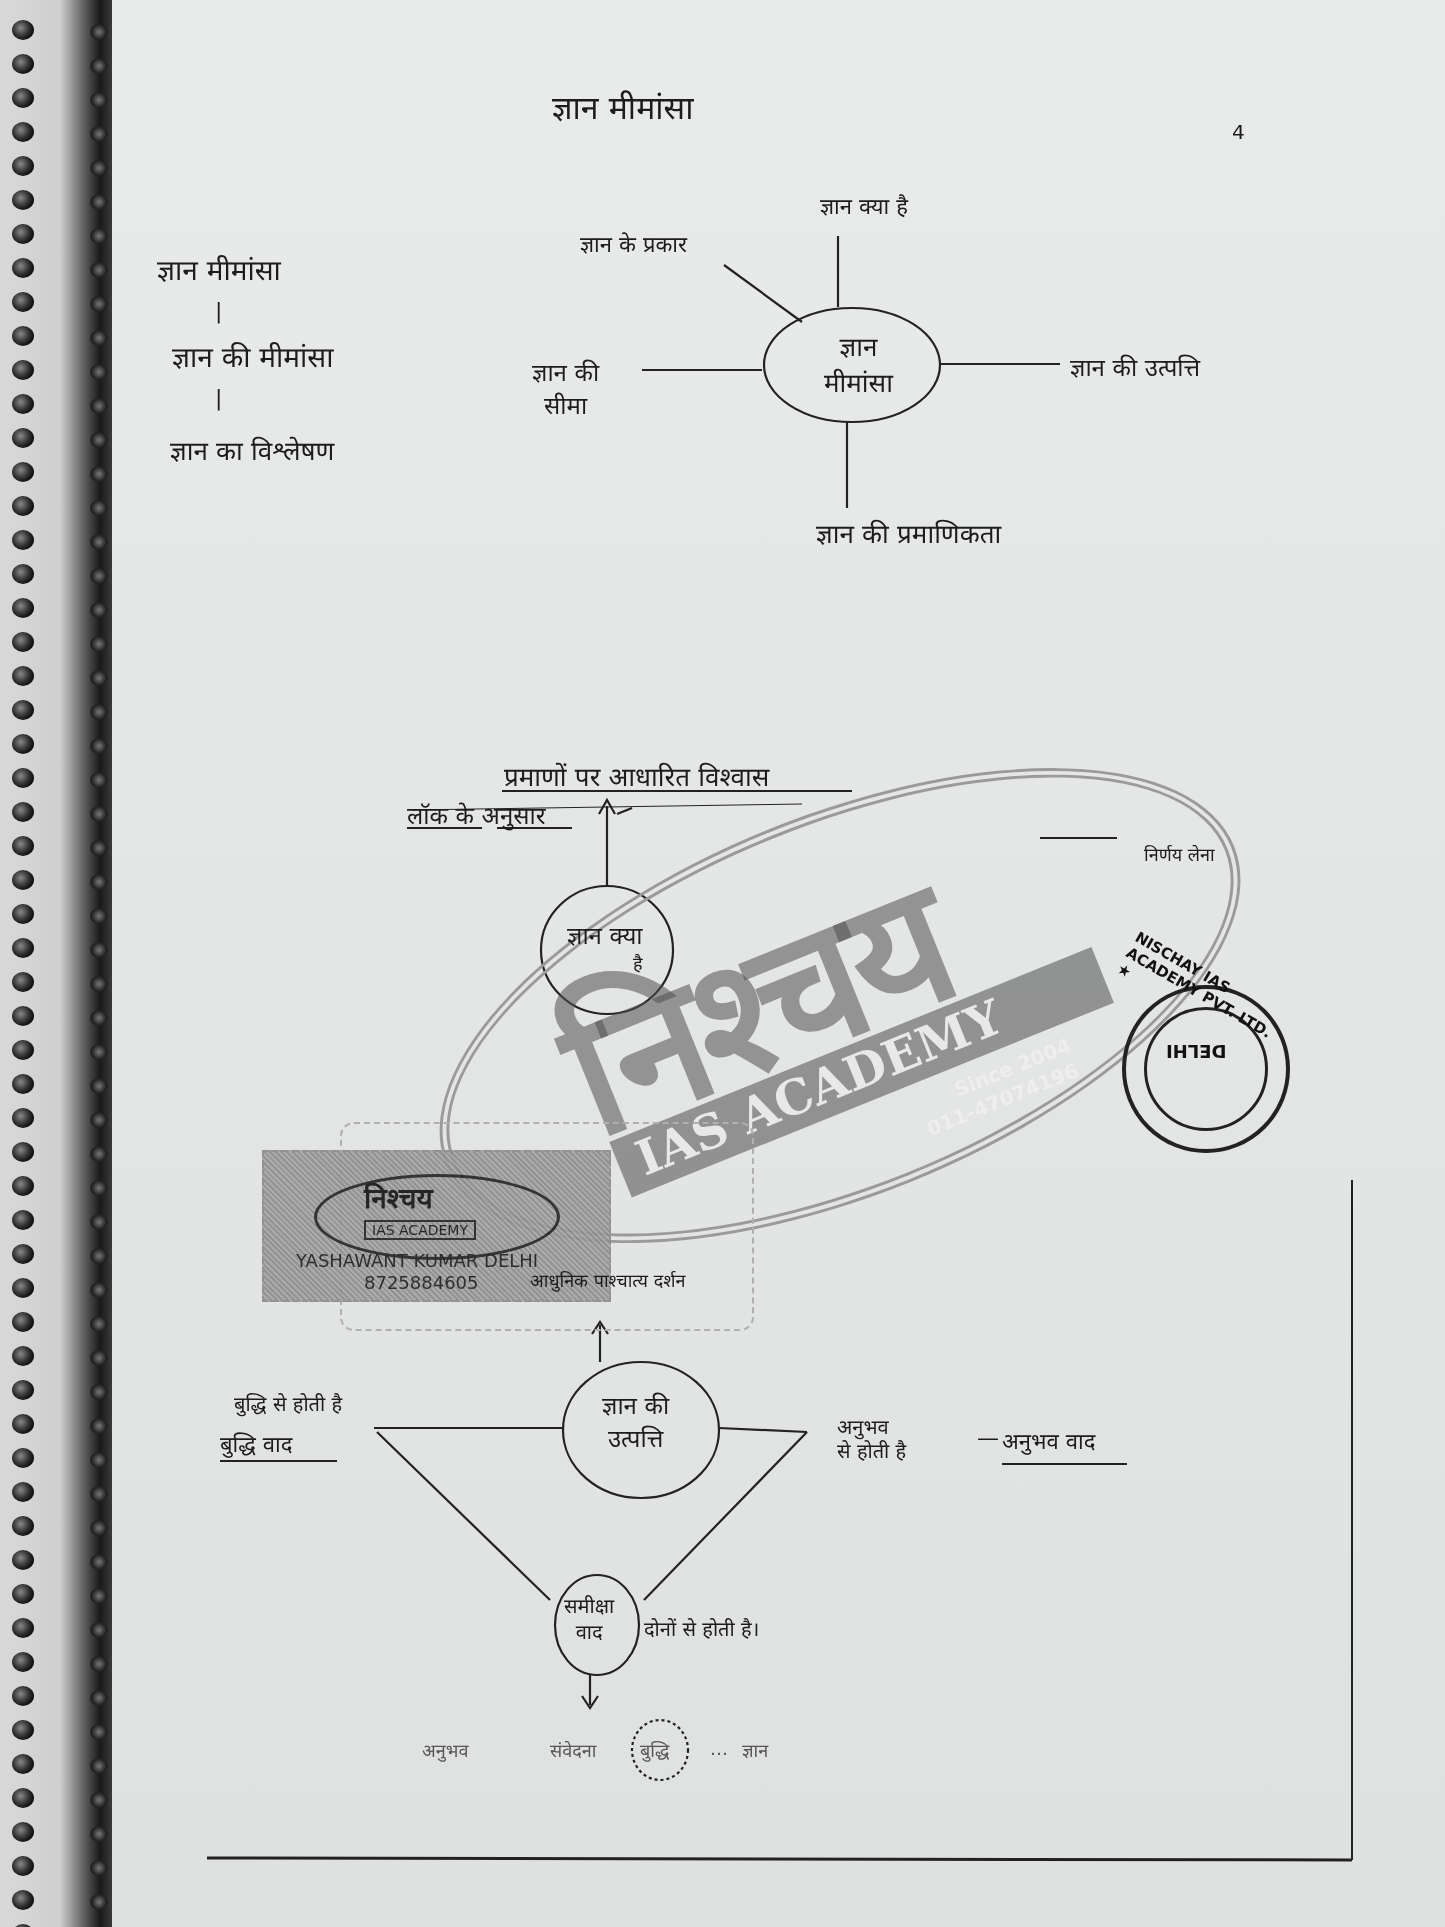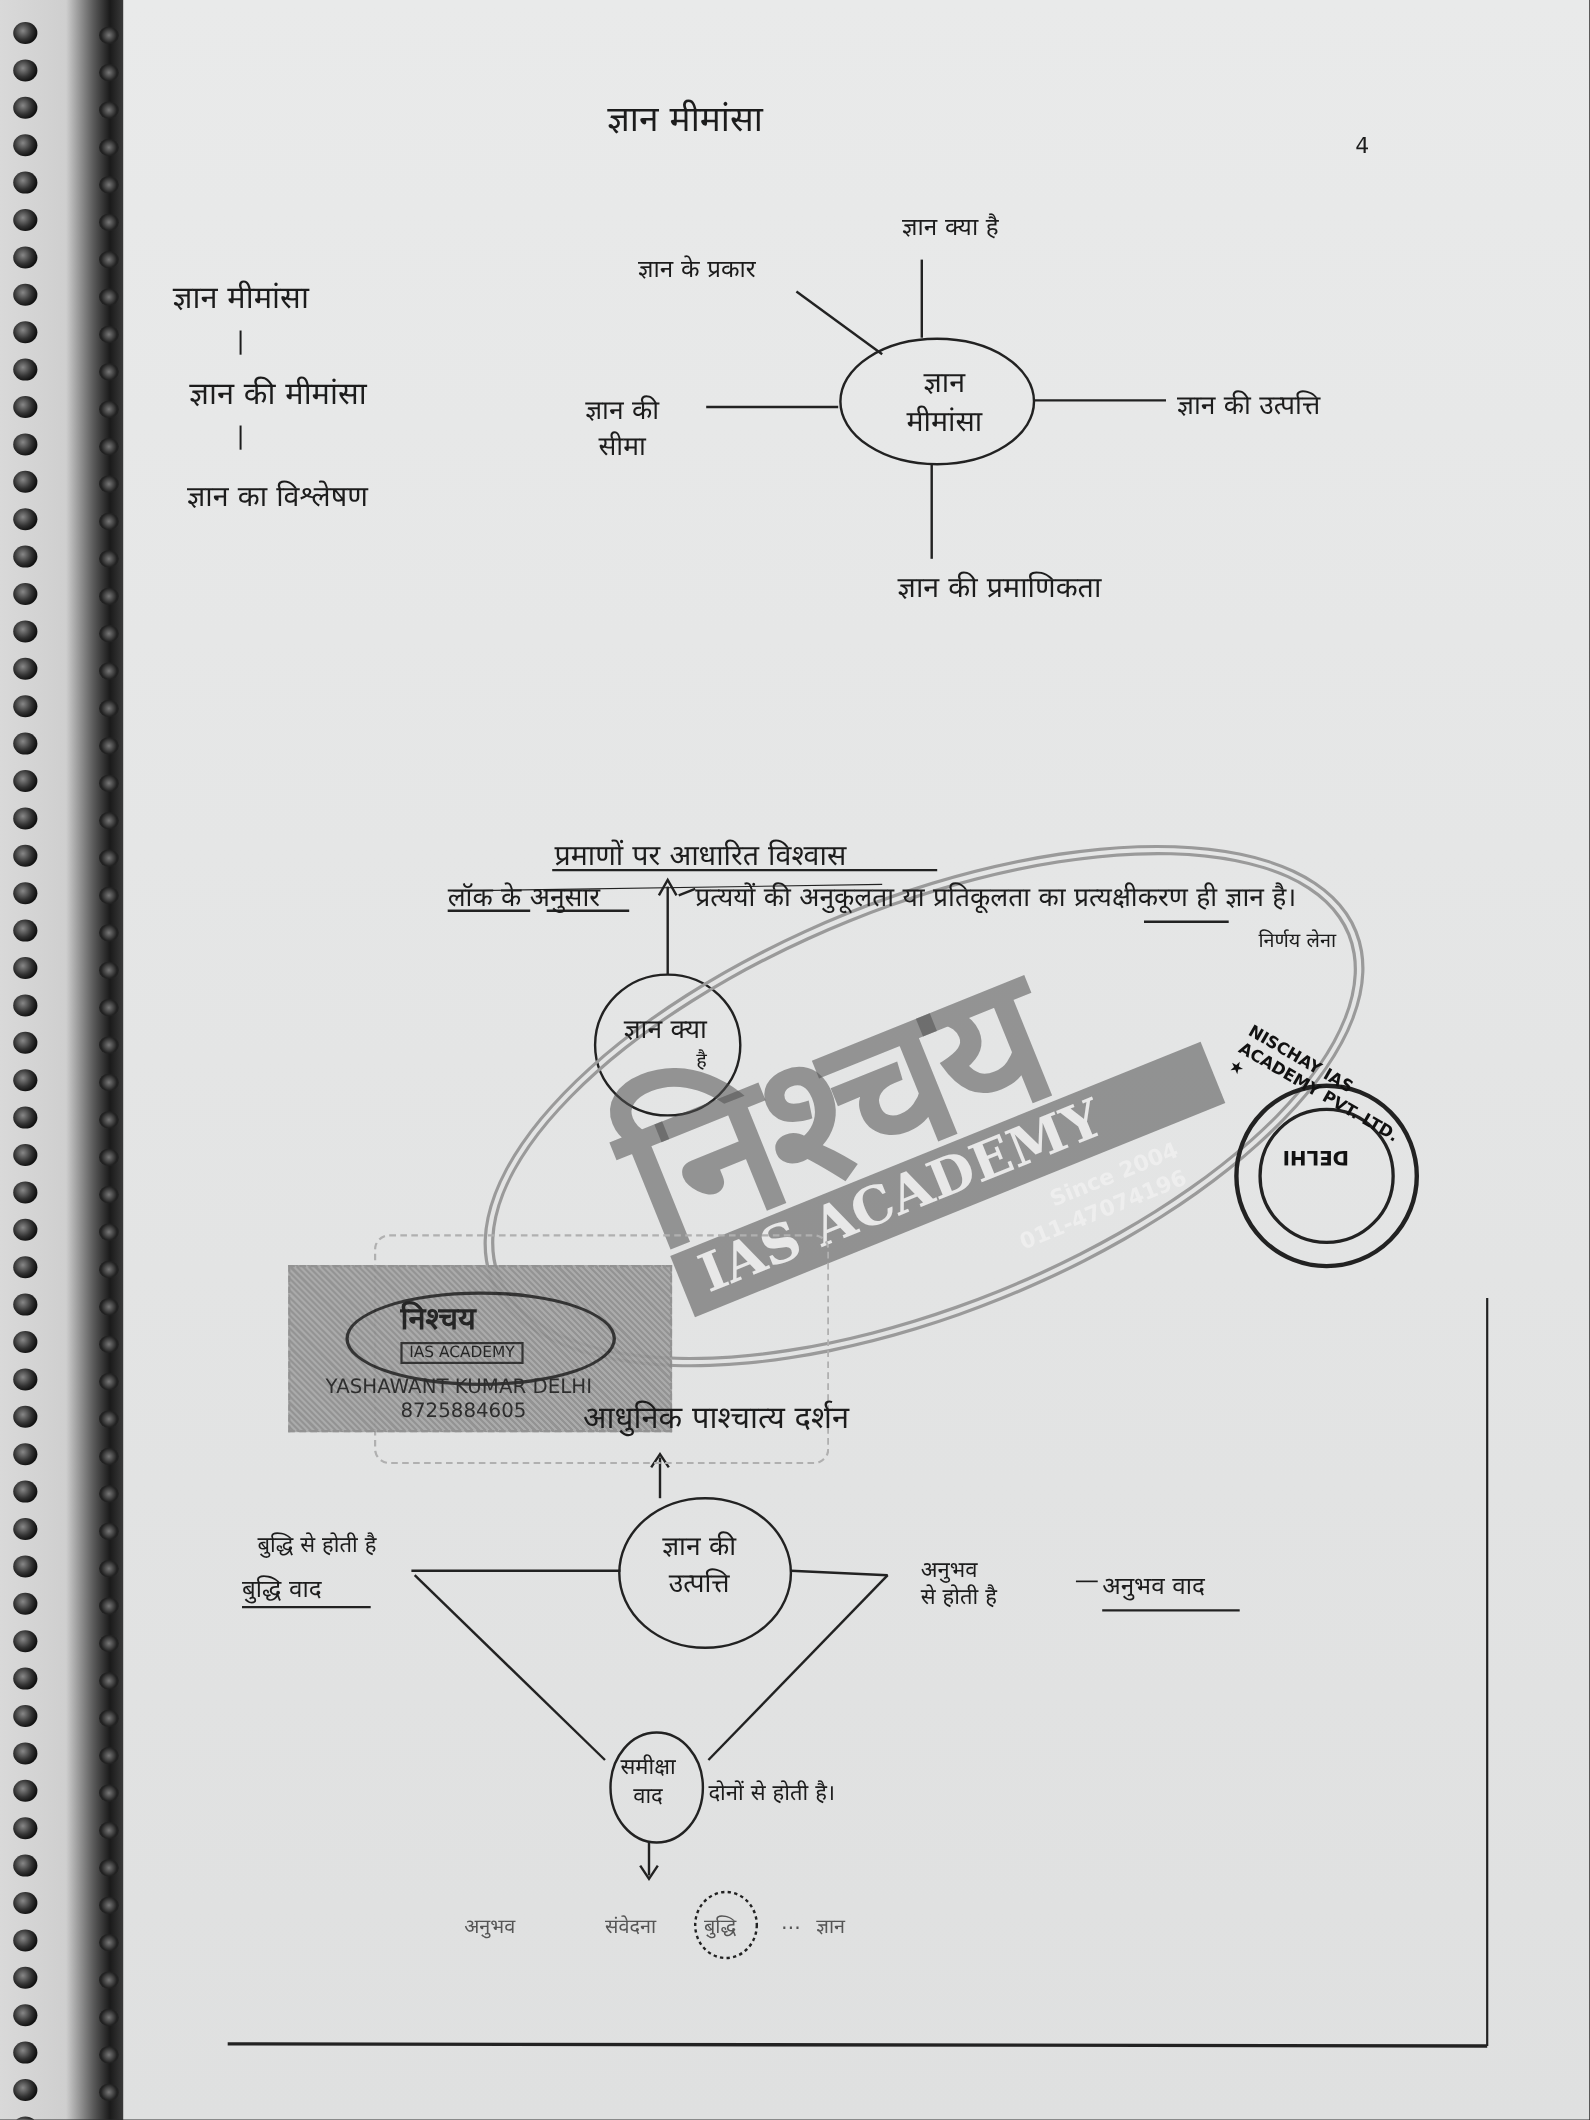--- a/index.html
+++ b/index.html
@@ -237,21 +237,20 @@
     <div class="wm-ellipse"></div>
     <div class="wm-hi">निश्चय</div>
     <div class="wm-band"></div>
     <div class="wm-en">IAS ACADEMY</div>
     <div class="wm-since">Since 2004</div>
     <div class="wm-phone">011-47074196</div>
   </div>
 
   <div class="hw" style="left:392px;top:758px;font-size:26px;">प्रमाणों पर आधारित विश्वास</div>
   <div class="hw" style="left:295px;top:798px;font-size:24px;">लॉक के अनुसार</div>
-  <div class="hw" style="left:520px;top:798px;font-size:24px;">प्रत्ययों की अनुकूलता या प्रतिकूलता का प्रत्यक्षीकरण ही ज्ञान है।</div>
   <div class="hw" style="left:1032px;top:842px;font-size:18px;">निर्णय लेना</div>
   <div class="hw" style="left:455px;top:918px;font-size:24px;text-align:right;">
     <div>ज्ञान क्या</div>
       <div style="font-size:18px">है</div>
   </div>
 
   <div class="seal">
     <div class="seal-inner"></div>
     <div class="seal-text">NISCHAY IAS ACADEMY PVT. LTD. ★</div>
     <div class="seal-delhi">DELHI</div>
@@ -259,21 +258,21 @@
 
   <div class="stamp-outer"></div>
   <div class="stamp-rect" style="left:150px;">
     <div class="stamp-logo-ellipse"></div>
     <div class="stamp-hi">निश्चय</div>
     <div class="stamp-ias">IAS ACADEMY</div>
     <div class="stamp-name">YASHAWANT KUMAR DELHI</div>
     <div class="stamp-phone">8725884605</div>
   </div>
 
-  <div class="hw" style="left:418px;top:1268px;font-size:28px;">आधुनिक पाश्चात्य दर्शन</div>
+  <div class="hw" style="left:418px;top:1268px;font-size:18px;">आधुनिक पाश्चात्य दर्शन</div>
   <div class="hw" style="left:490px;top:1388px;font-size:24px;text-align:center;">
     <div>ज्ञान की</div>
       <div>उत्पत्ति</div>
   </div>
   <div class="hw" style="left:122px;top:1390px;font-size:20px;">बुद्धि से होती है</div>
   <div class="hw" style="left:108px;top:1428px;font-size:22px;">बुद्धि वाद</div>
   <div class="hw" style="left:725px;top:1415px;font-size:20px;line-height:24px;">
     <div>अनुभव</div>
       <div>से होती है</div>
   </div>

